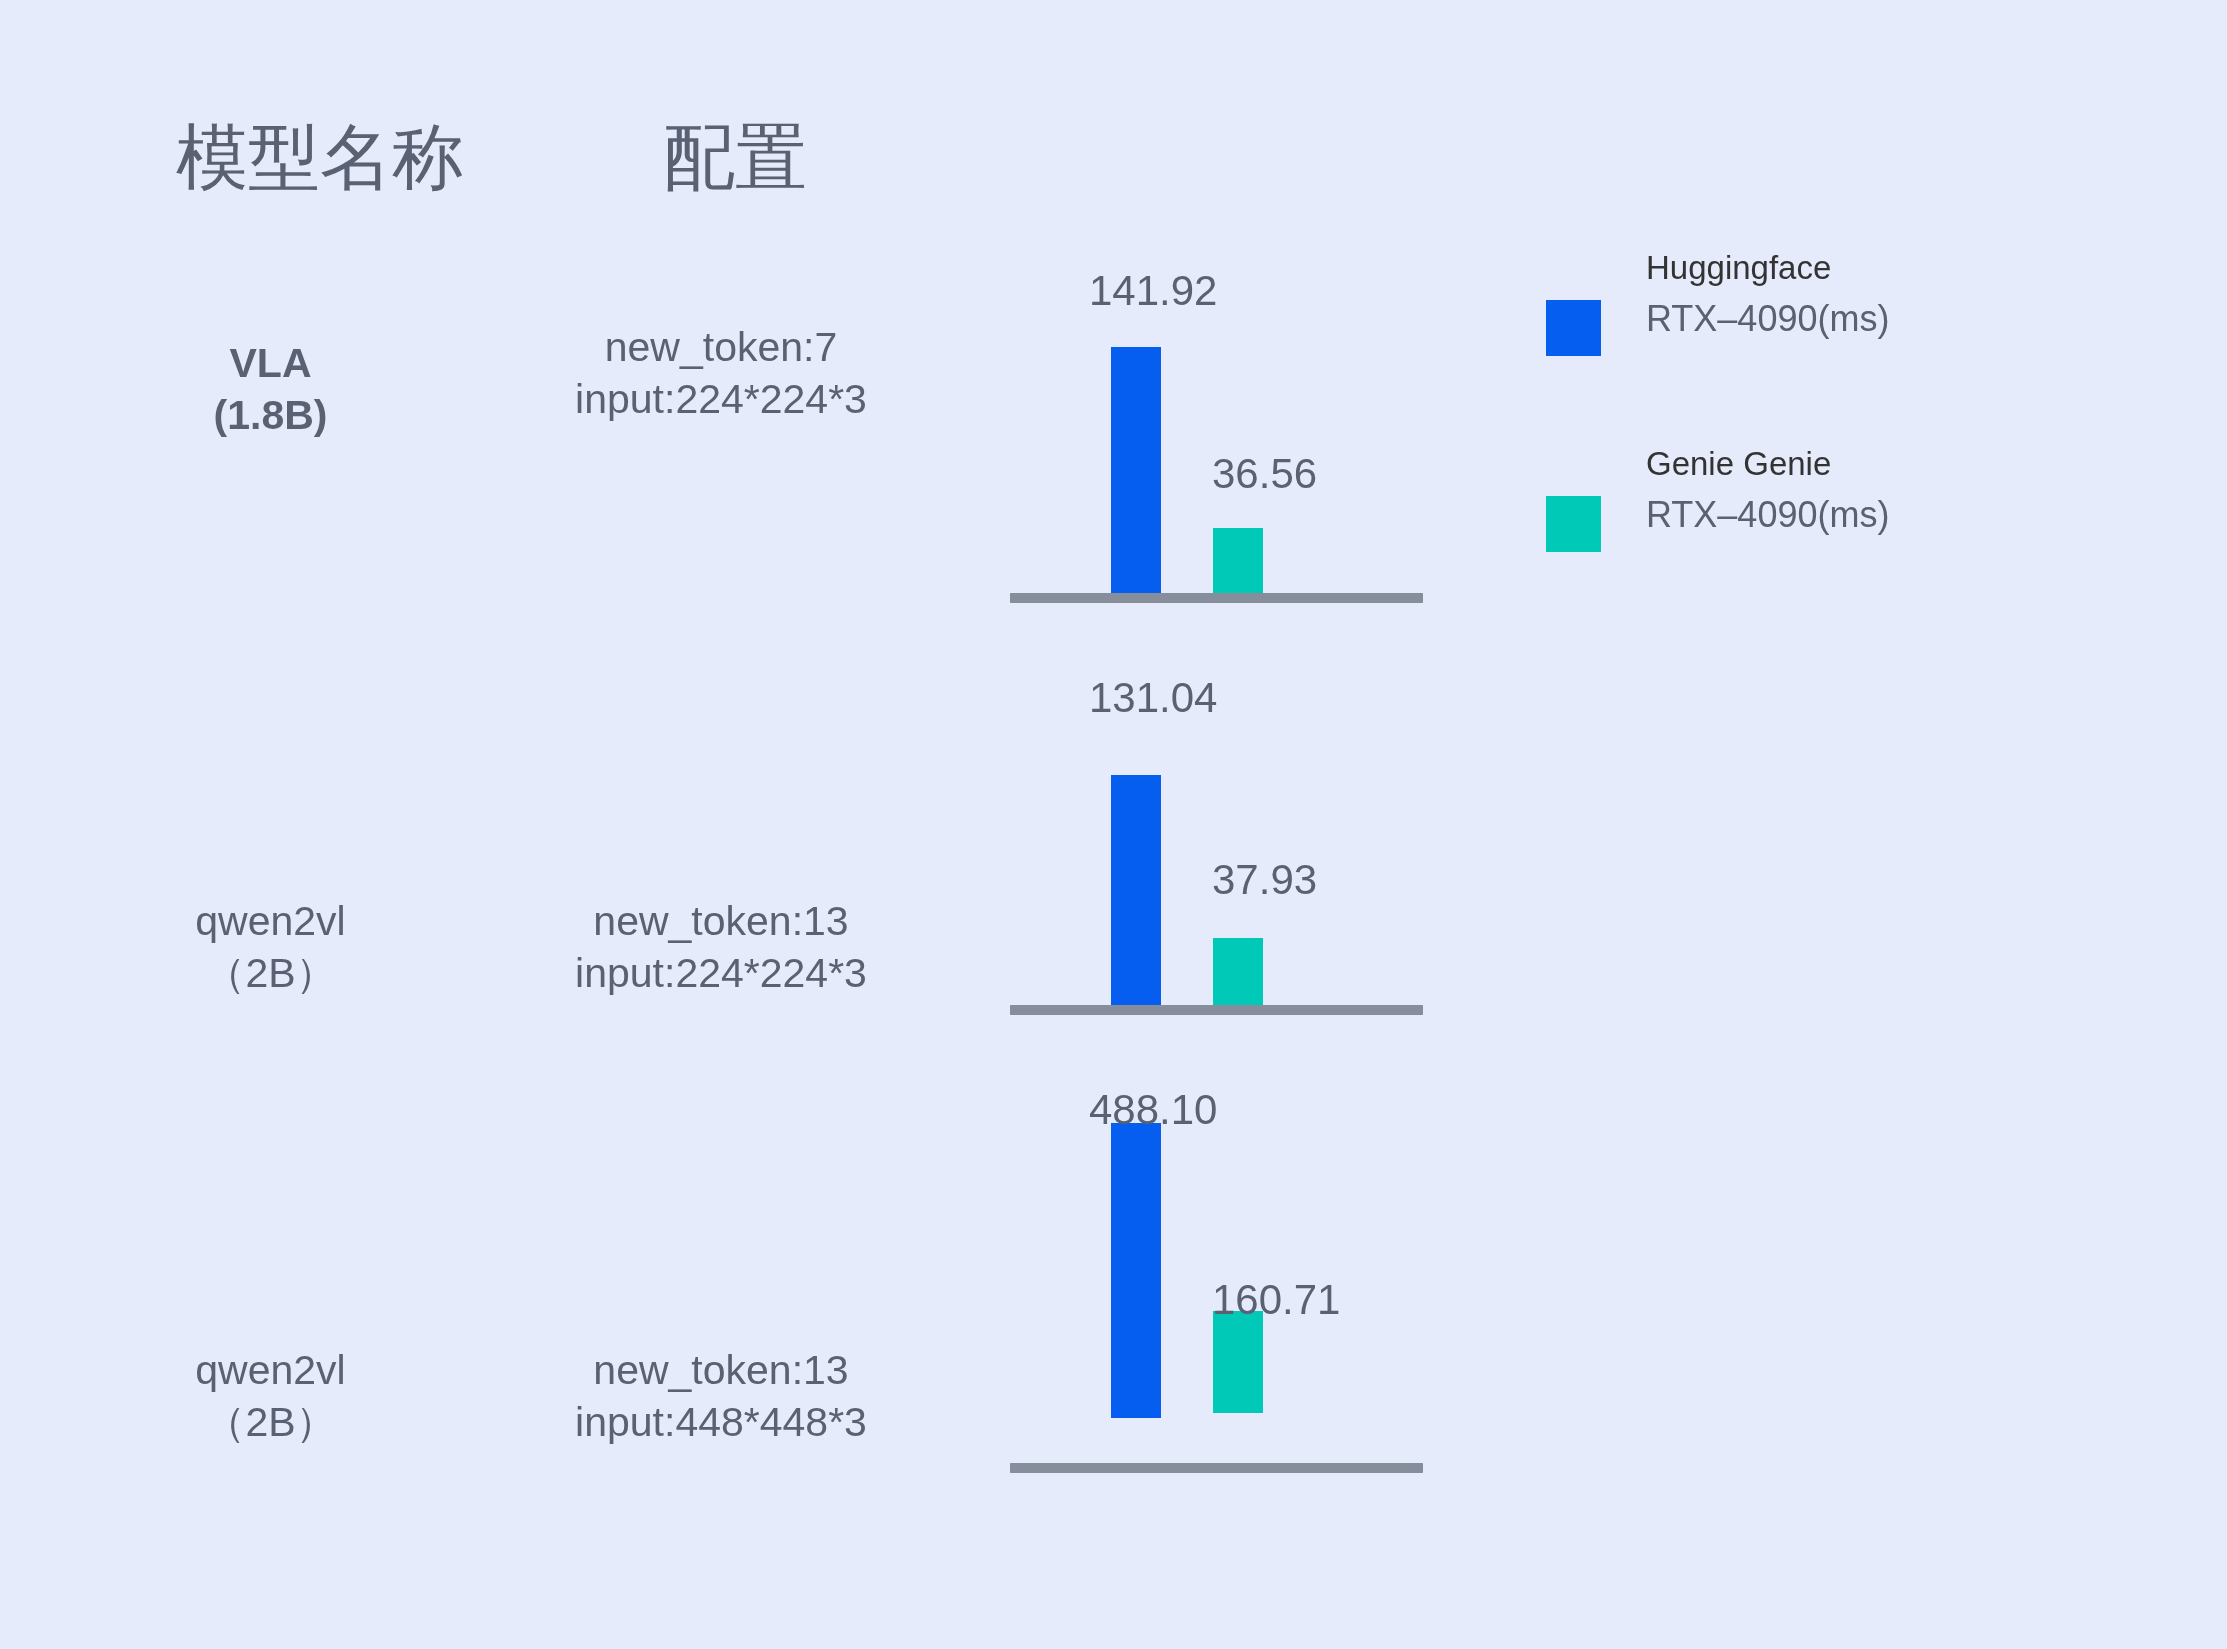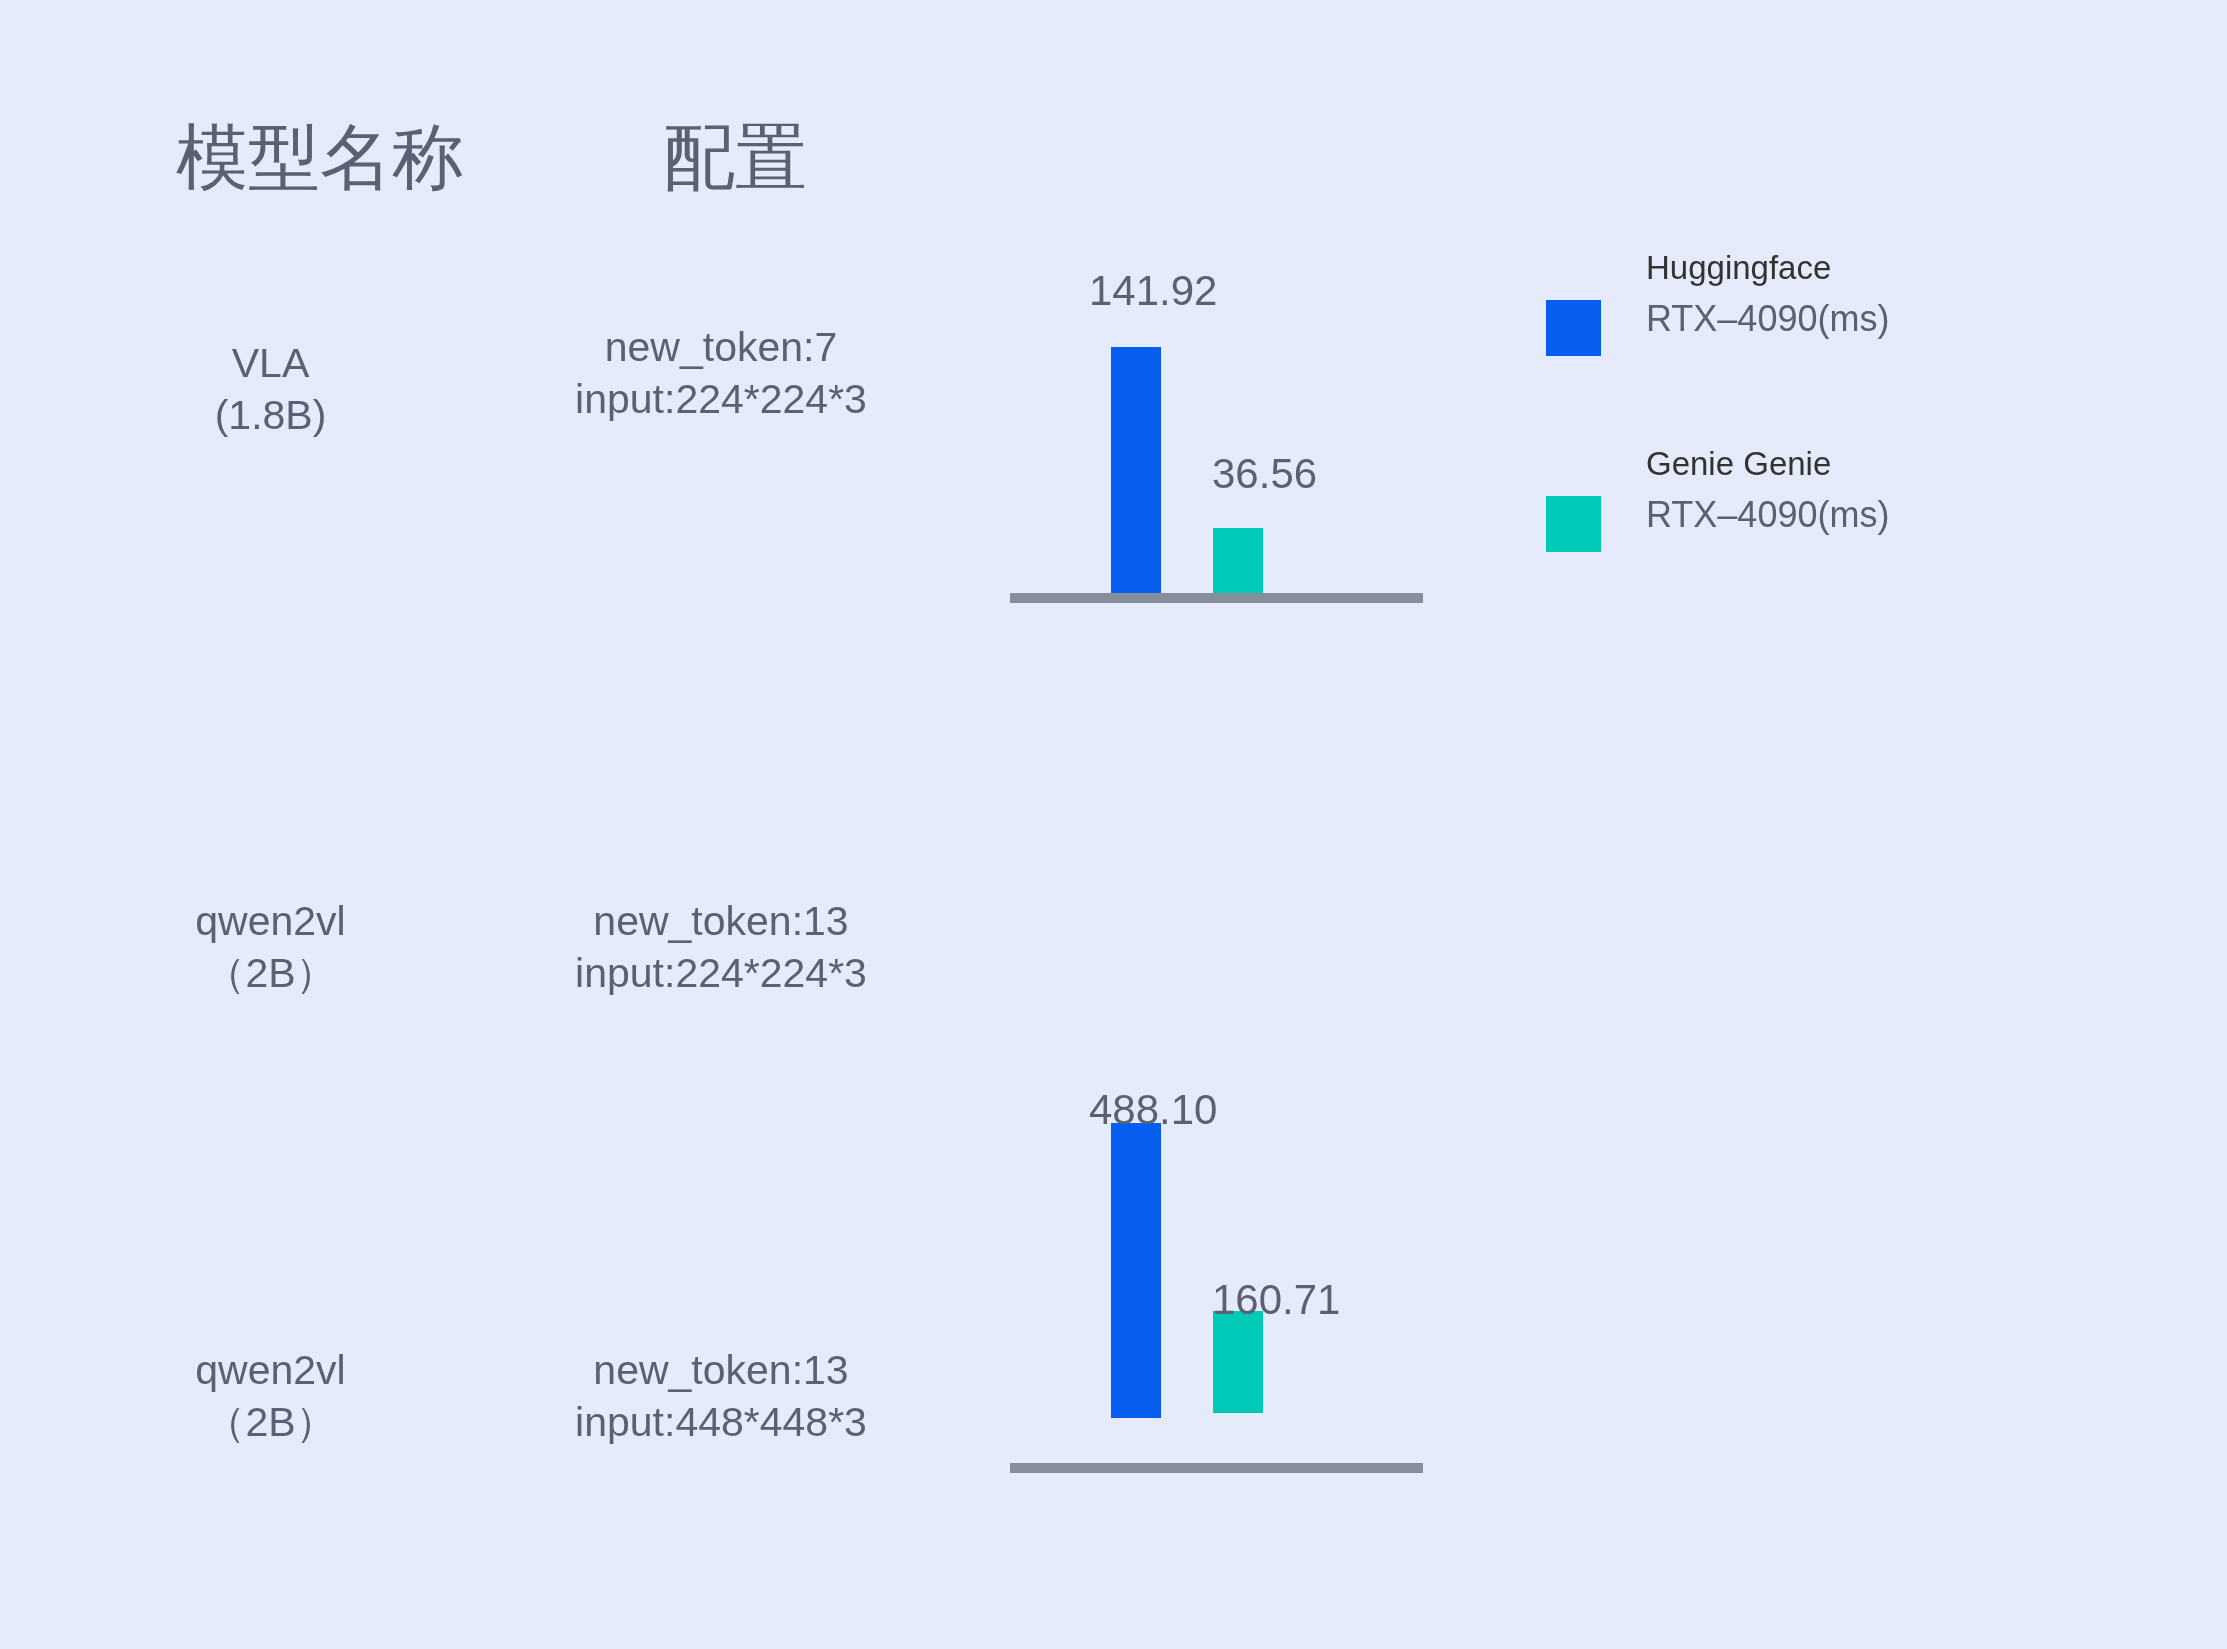--- a/index.html
+++ b/index.html
@@ -149,21 +149,21 @@
 <body>
 
 <div class="header-row">
   <div class="col-header model">模型名称</div>
   <div class="col-header config">配置</div>
 </div>
 
 <div class="rows">
 
   <div class="row row-0">
-    <div class="cell-text cell-model" style="top:39px;">
+    <div class="cell-text cell-model" style="top:39px;font-weight:bold;">
       <span class="cell-line">VLA</span>
       <span class="cell-line">(1.8B)</span>
     </div>
     <div class="cell-text cell-config" style="top:23px;">
       <span class="cell-line">new_token:7</span>
       <span class="cell-line">input:224*224*3</span>
     </div>
     <div class="chart" style="top:0; height:329px;">
       <div class="baseline" style="top:295px;"></div>
       <div class="bar bar-hf" style="left:101px; width:50px; height:246px; bottom:34px;"></div>
@@ -175,20 +175,27 @@
 
   <div class="row row-1">
     <div class="cell-text cell-model" style="top:174px;">
       <span class="cell-line">qwen2vl</span>
       <span class="cell-line">（2B）</span>
     </div>
     <div class="cell-text cell-config" style="top:174px;">
       <span class="cell-line">new_token:13</span>
       <span class="cell-line">input:224*224*3</span>
     </div>
+    <div class="chart" style="top:0; height:329px;">
+      <div class="baseline" style="top:284px;"></div>
+      <div class="bar bar-hf" style="left:101px; width:50px; height:230px; bottom:45px;"></div>
+      <div class="bar bar-gs" style="left:203px; width:50px; height:67px; bottom:45px;"></div>
+      <div class="bar-label" style="left:79px; top:-44px;">131.04</div>
+      <div class="bar-label" style="left:202px; top:138px;">37.93</div>
+    </div>
   </div>
 
   <div class="row row-2">
     <div class="cell-text cell-model" style="top:227px;">
       <span class="cell-line">qwen2vl</span>
       <span class="cell-line">（2B）</span>
     </div>
     <div class="cell-text cell-config" style="top:227px;">
       <span class="cell-line">new_token:13</span>
       <span class="cell-line">input:448*448*3</span>

